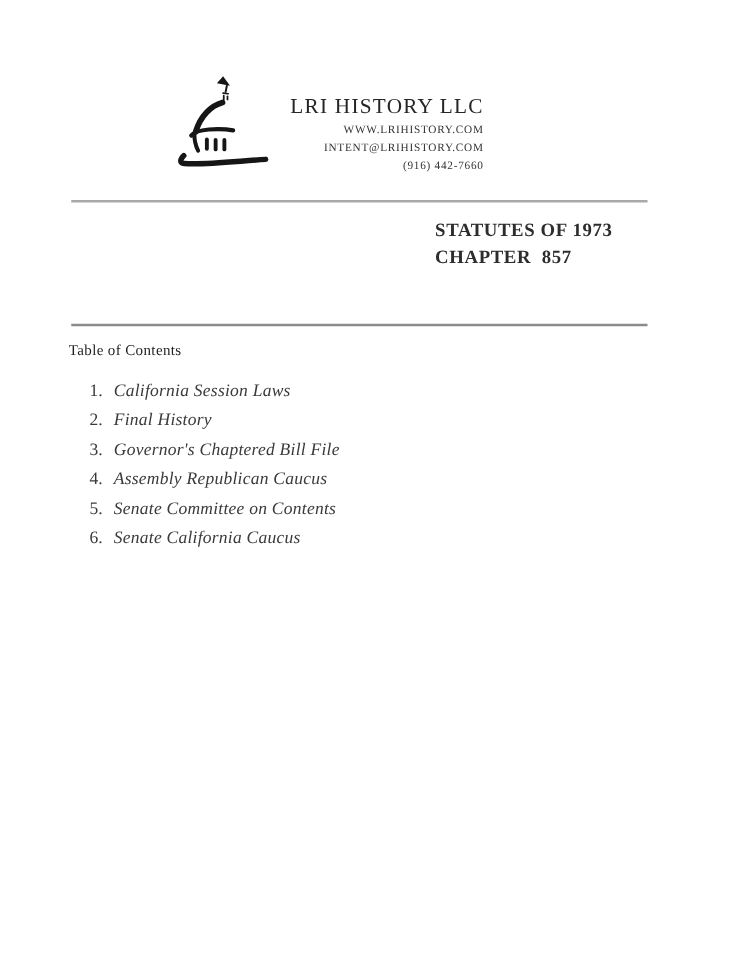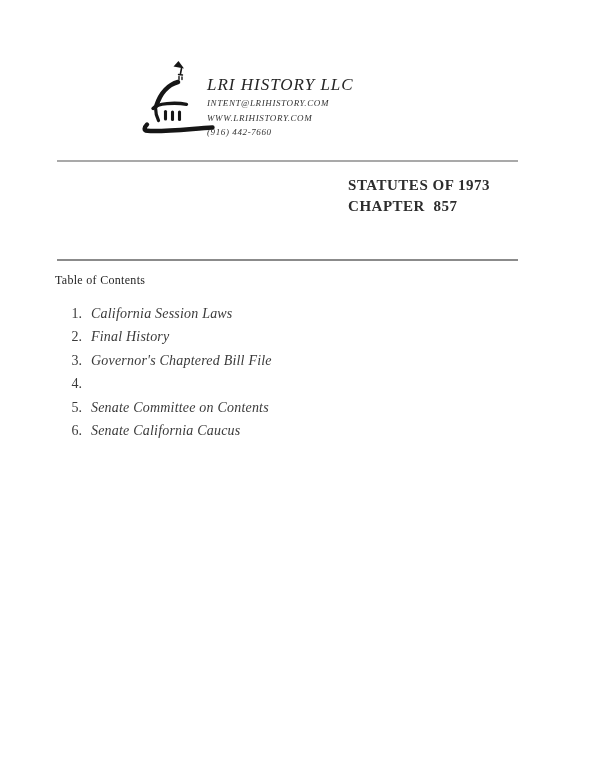--- a/index.html
+++ b/index.html
@@ -25,22 +25,21 @@
   }
   .logo {
     position: absolute;
     left: 141px; top: 58px;
     width: 82px; height: 82px;
   }
   .company-block {
     position: absolute;
     left: 207px; top: 74px;
     width: 180px;
-    text-align: left;
-    font-style: italic;
+    text-align: right;
   }
   .company-name {
     font-size: 17px;
     line-height: 22px;
     letter-spacing: 1px;
     color: #262626;
     white-space: nowrap;
   }
   .contact-line {
     font-size: 9px;
@@ -133,22 +132,22 @@
         <path d="M24.5,53.5 L24.5,61" stroke-width="3.1"></path>
         <path d="M31.5,54 L31.5,61.5" stroke-width="3.1"></path>
         <path d="M38.5,54 L38.5,61.5" stroke-width="3.1"></path>
 
         <path d="M6,66.5 C3,69.5 2.5,72.5 6.5,72.8 C22,74 48,71 71.5,69.5" stroke-width="4.4"></path>
       </g>
     </svg>
 
     <div class="company-block">
       <div class="company-name">LRI HISTORY LLC</div>
+      <div class="contact-line">WWW.LRIHISTORY.COM</div>
       <div class="contact-line">INTENT@LRIHISTORY.COM</div>
-      <div class="contact-line">WWW.LRIHISTORY.COM</div>
       <div class="contact-line">(916) 442-7660</div>
     </div>
   </div>
 
   <div class="rule rule-top"></div>
 
   <div class="reference-block">
     <div class="ref-line">STATUTES OF 1973</div>
     <div class="ref-line">CHAPTER  857</div>
   </div>
@@ -165,20 +164,21 @@
     <div class="toc-item">
       <span class="toc-num">2.</span>
       <span class="toc-label">Final History</span>
     </div>
     <div class="toc-item">
       <span class="toc-num">3.</span>
       <span class="toc-label">Governor's Chaptered Bill File</span>
     </div>
     <div class="toc-item">
       <span class="toc-num">4.</span>
+      <span class="toc-label">Assembly Republican Caucus</span>
     </div>
     <div class="toc-item">
       <span class="toc-num">5.</span>
       <span class="toc-label">Senate Committee on Contents</span>
     </div>
     <div class="toc-item">
       <span class="toc-num">6.</span>
       <span class="toc-label">Senate California Caucus</span>
     </div>
   </div>

